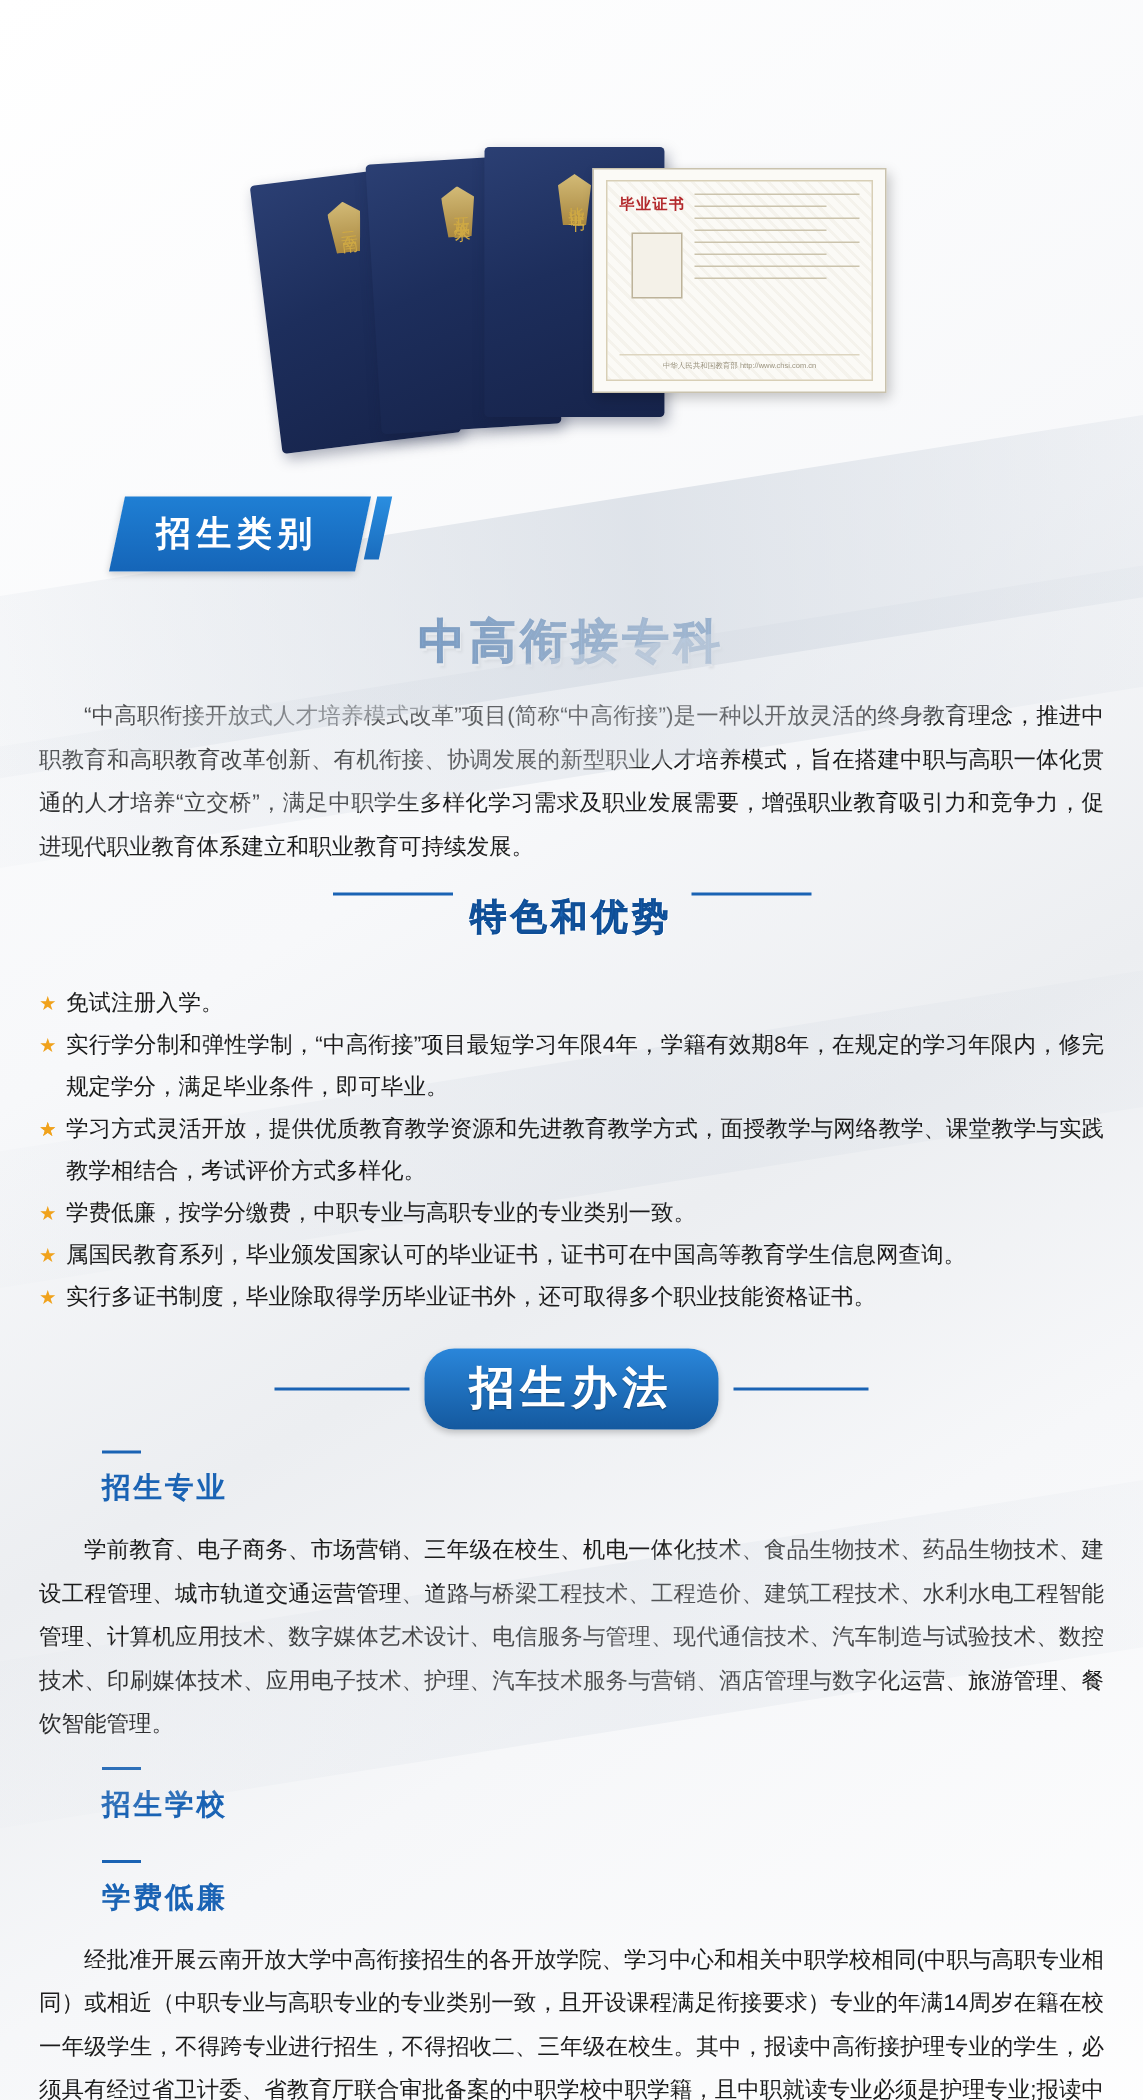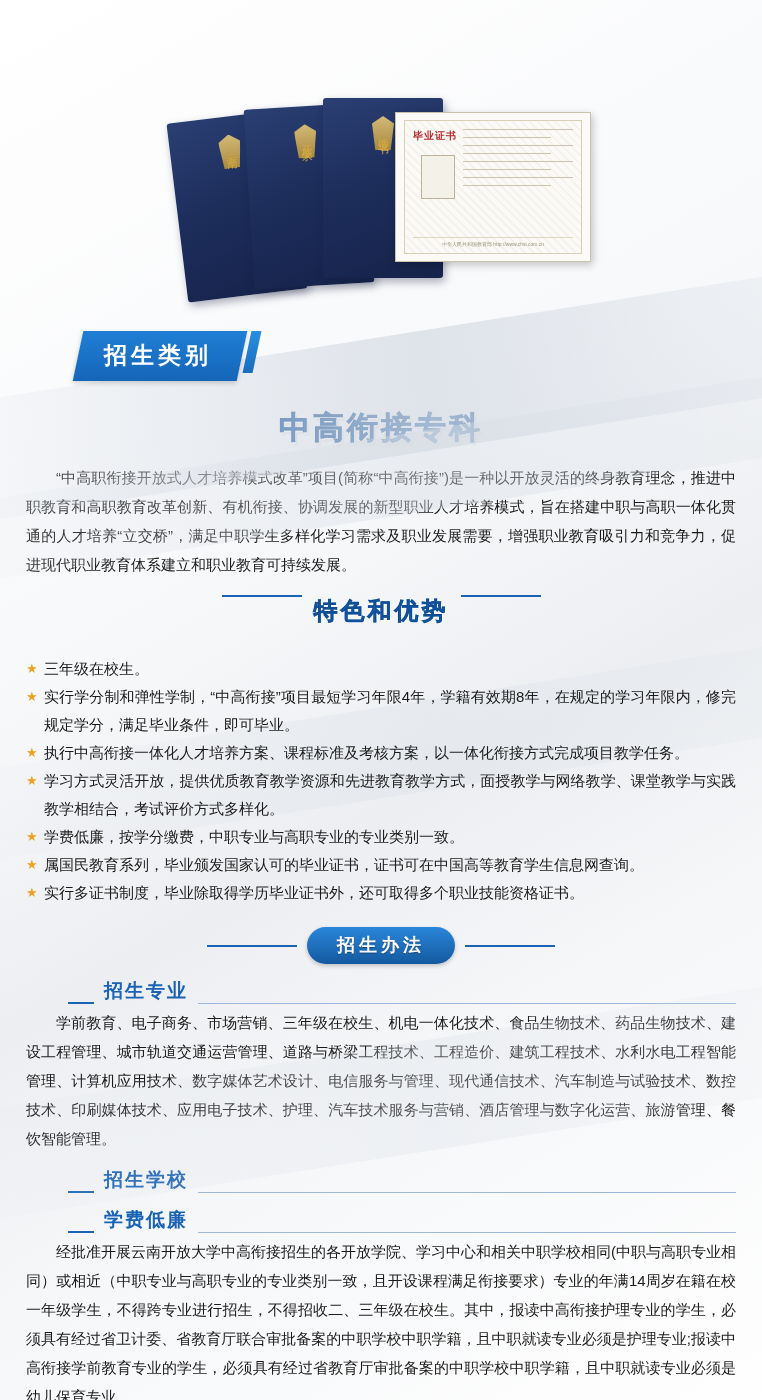--- a/index.html
+++ b/index.html
@@ -218,35 +218,36 @@
     display: flex;
     align-items: center;
     justify-content: center;
     gap: 10px;
     margin: 20px 0 8px 0;
   }
   .pill-wrap .rule { height: 2px; background: #1a63b4; flex: 0 0 90px; }
   .pill {
     background: linear-gradient(180deg,#2a86da,#14599f);
     color: #fff;
-    font-size: 18px;
+    font-size: 30px;
     font-weight: bold;
     letter-spacing: 4px;
     border-radius: 20px;
     padding: 6px 30px 7px 30px;
     box-shadow: 0 2px 4px rgba(0,0,0,.2);
     text-shadow: 0 1px 1px rgba(0,0,0,.35);
   }
 
   
   .sub-head {
     display: flex;
-    align-items: flex-end;
+    align-items: flex-start;
     gap: 10px;
     margin: 14px 0 4px 42px;
+    flex-direction: column;
   }
   .sub-head .dash { width: 26px; height: 2px; background: #1a63b4; }
   .sub-head .txt {
     font-size: 19px;
     font-weight: bold;
     letter-spacing: 2px;
     color: #1a63b4;
   }
   .sub-head .rule-right { height: 1px; background: #9cb8d8; flex: 1; }
 </style>
@@ -307,23 +308,23 @@
 
     <p class="para">“中高职衔接开放式人才培养模式改革”项目(简称“中高衔接”)是一种以开放灵活的终身教育理念，推进中职教育和高职教育改革创新、有机衔接、协调发展的新型职业人才培养模式，旨在搭建中职与高职一体化贯通的人才培养“立交桥”，满足中职学生多样化学习需求及职业发展需要，增强职业教育吸引力和竞争力，促进现代职业教育体系建立和职业教育可持续发展。</p>
 
     <div class="ribbon-wrap">
       <span class="rule"></span>
       <span class="ribbon-title">特色和优势</span>
       <span class="rule"></span>
     </div>
 
     <ul class="star-list">
-      <li><span class="star">★</span><span>三年级在校生。</span></li>
+      <li><span class="star">★</span><span>免试注册入学。</span></li>
       <li><span class="star">★</span><span>实行学分制和弹性学制，“中高衔接”项目最短学习年限4年，学籍有效期8年，在规定的学习年限内，修完规定学分，满足毕业条件，即可毕业。</span></li>
-      <li><span class="star">★</span><span>执行中高衔接一体化人才培养方案、课程标准及考核方案，以一体化衔接方式完成项目教学任务。</span></li>
+      <li><span class="star">★</span></li>
       <li><span class="star">★</span><span>学习方式灵活开放，提供优质教育教学资源和先进教育教学方式，面授教学与网络教学、课堂教学与实践教学相结合，考试评价方式多样化。</span></li>
       <li><span class="star">★</span><span>学费低廉，按学分缴费，中职专业与高职专业的专业类别一致。</span></li>
       <li><span class="star">★</span><span>属国民教育系列，毕业颁发国家认可的毕业证书，证书可在中国高等教育学生信息网查询。</span></li>
       <li><span class="star">★</span><span>实行多证书制度，毕业除取得学历毕业证书外，还可取得多个职业技能资格证书。</span></li>
     </ul>
 
     <div class="pill-wrap">
       <span class="rule"></span>
       <span class="pill">招生办法</span>
       <span class="rule"></span>

